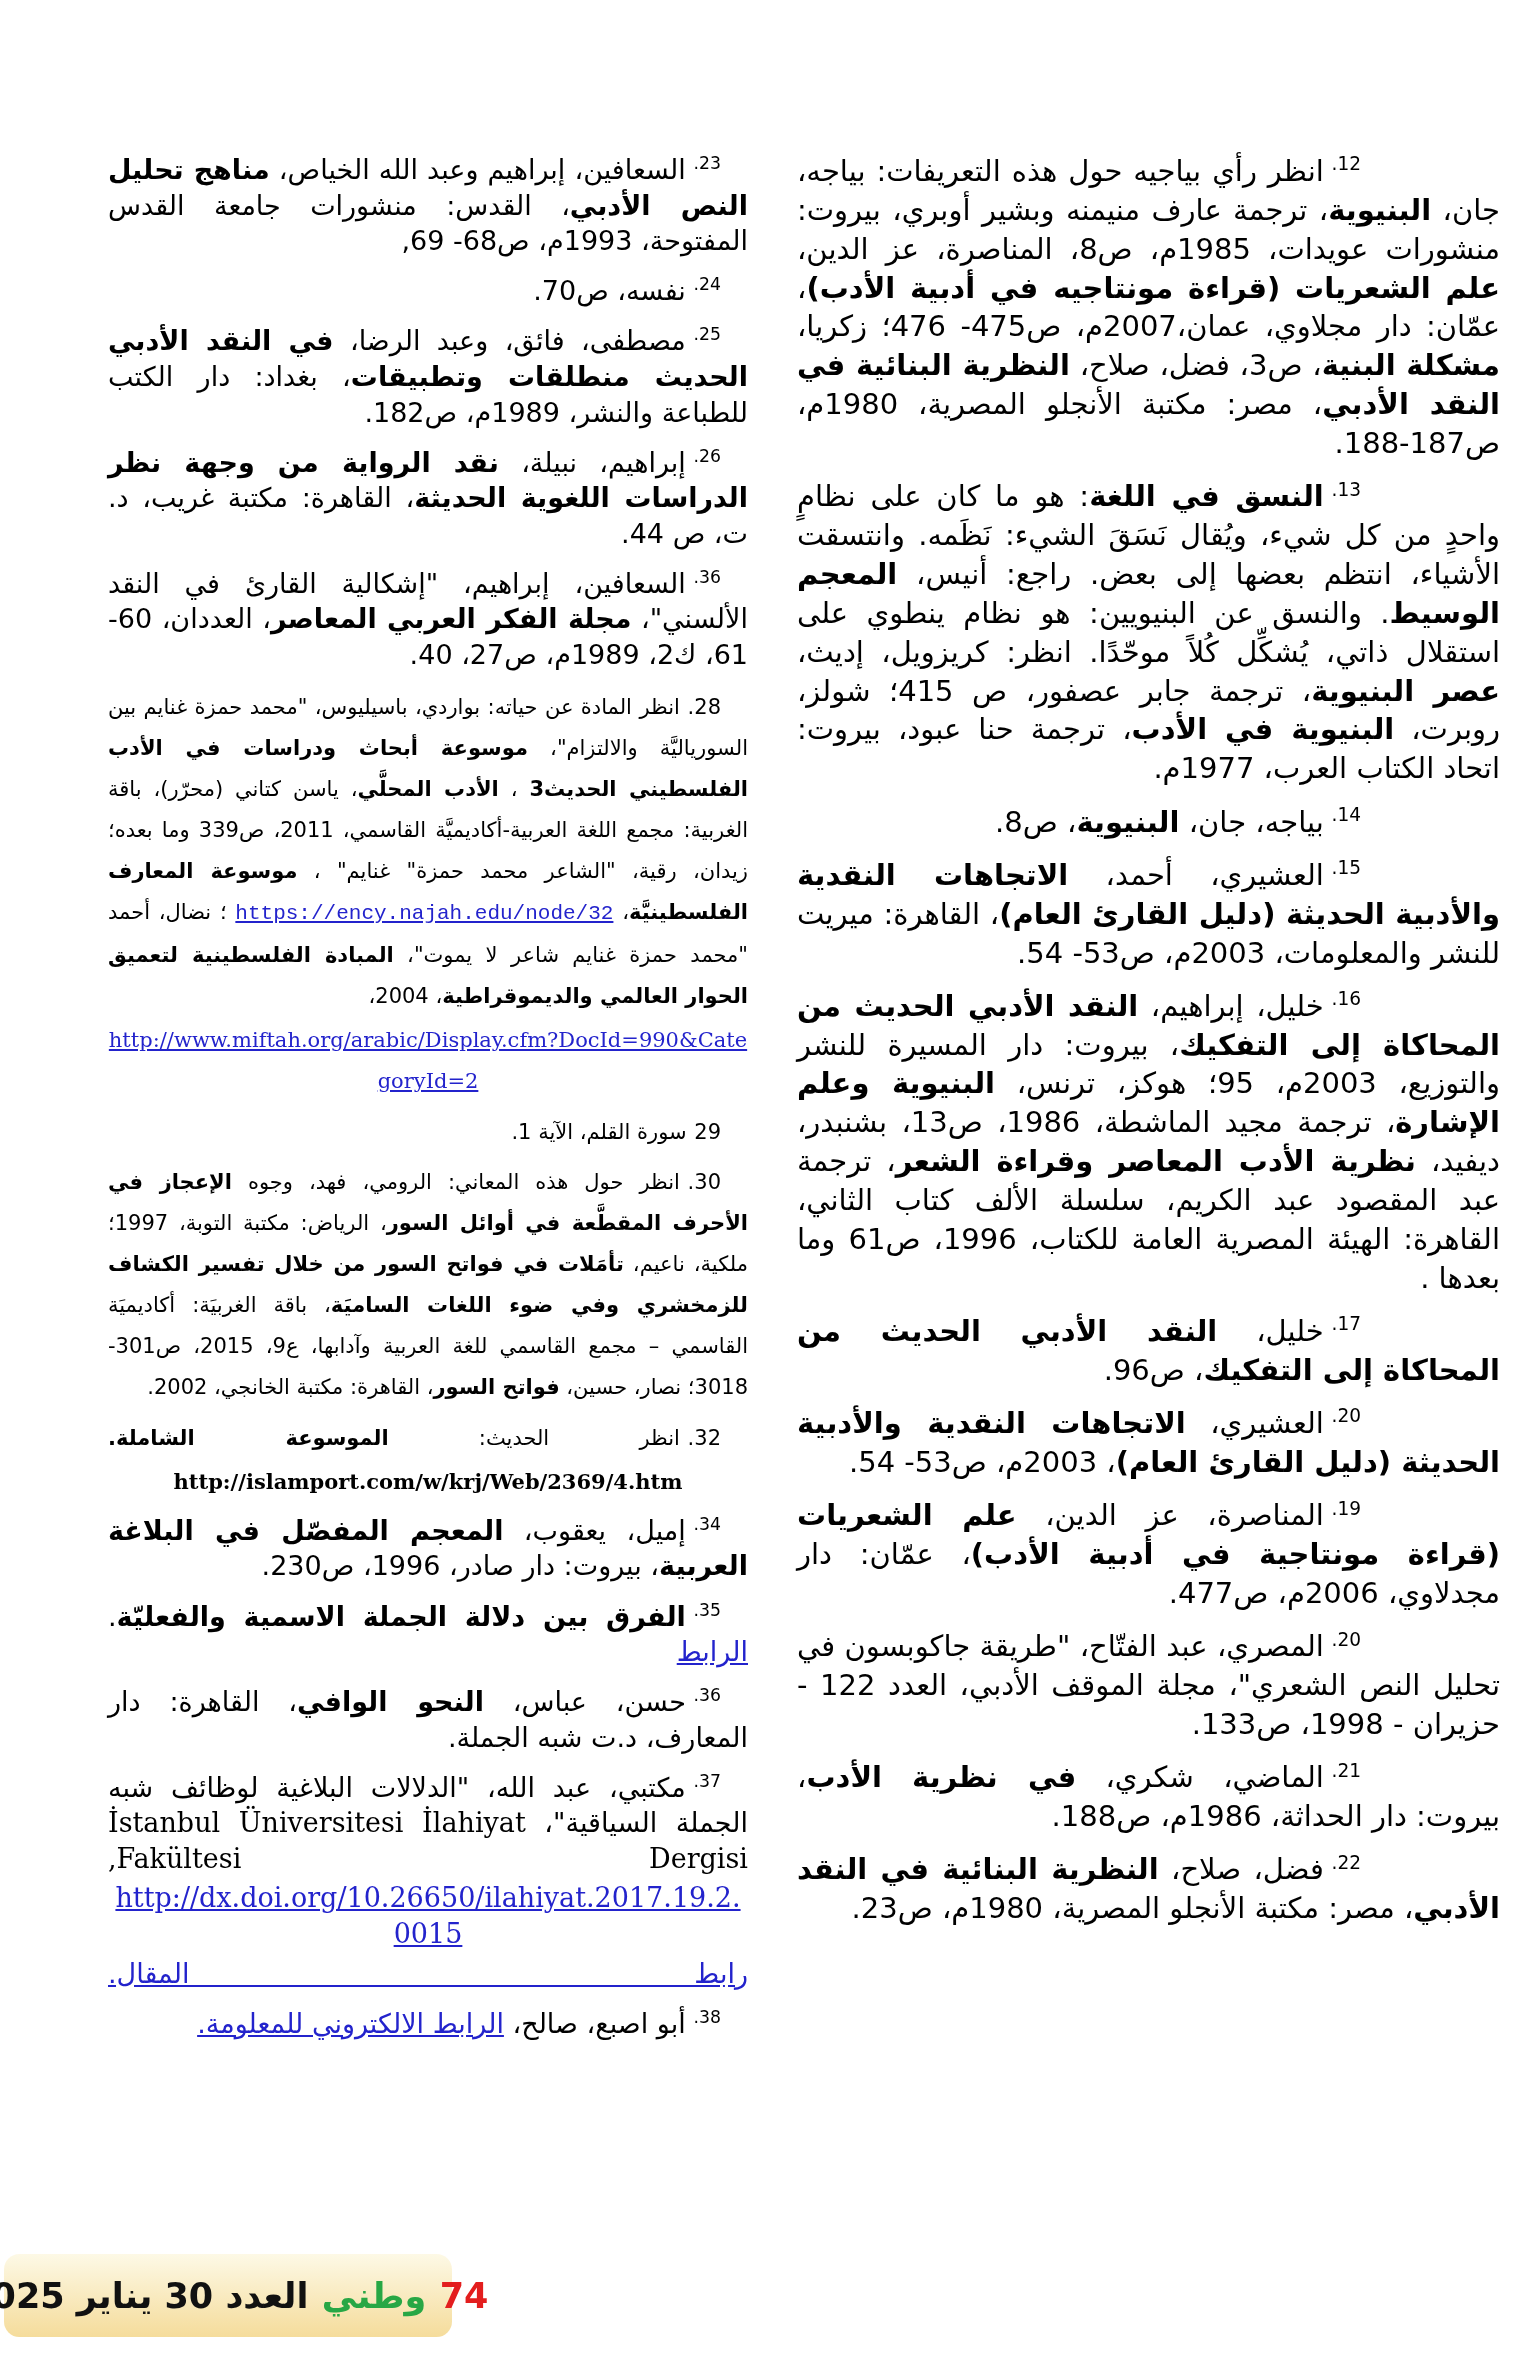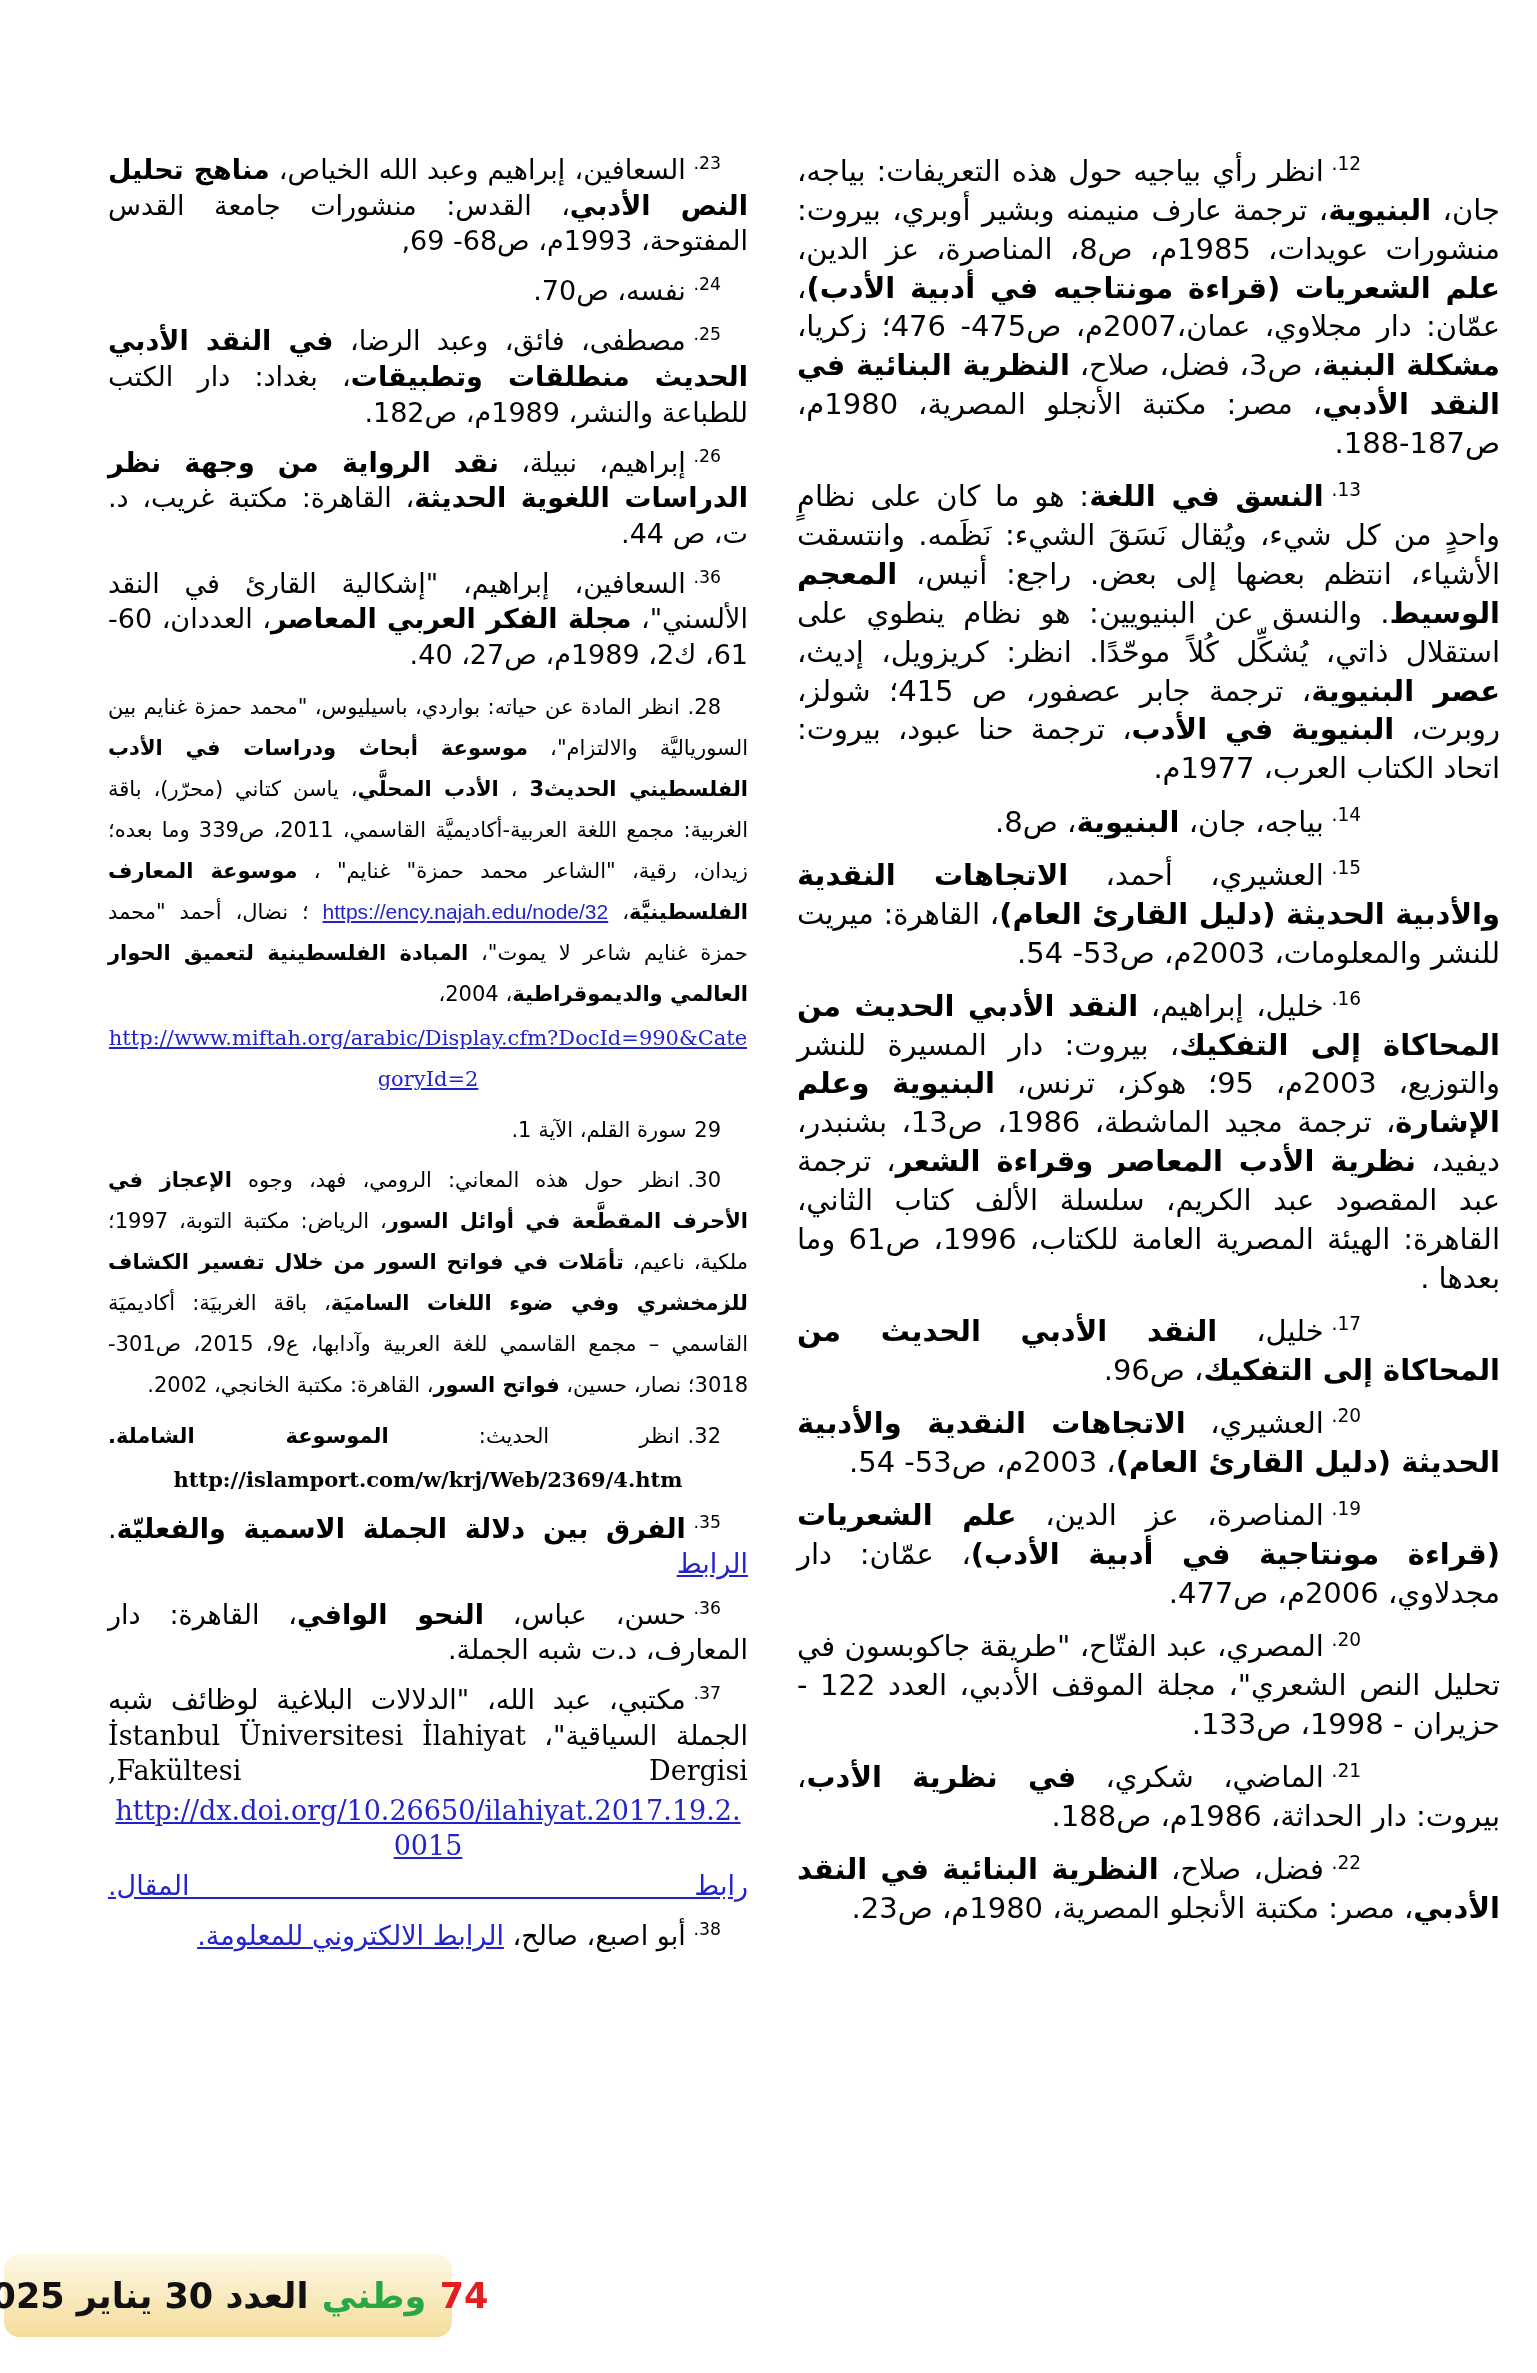--- a/index.html
+++ b/index.html
@@ -18,21 +18,21 @@
   .note{margin-bottom:14.4px;}
   .col-right .note{text-indent:139px;}
   .col-left .note{text-indent:27px;}
   .note.small{font-size:21px;line-height:1.95;margin-bottom:9.6px;}
   .note.spread{text-align-last:justify;}
   .note .num{font-size:64%;vertical-align:super;margin-left:7.7px;}
   .note.small .num{font-size:100%;vertical-align:baseline;}
   .run.bold{font-weight:bold;}
   .run.link{color:#2323cc;text-decoration:underline;}
   .run.latin{font-family:"DejaVu Serif",serif;}
-  .run.ltr{direction:ltr;unicode-bidi:isolate;font-family:Liberation Sans, sans-serif;word-break:break-all;}
+  .run.ltr{direction:ltr;unicode-bidi:isolate;font-family:Liberation Mono, monospace;word-break:break-all;}
   .urlline{
     display:block;direction:ltr;
     text-align:center;text-align-last:center;
     font-family:"DejaVu Serif",serif;
     word-break:break-all;
     text-indent:0;
     margin:3.8px 0;
   }
   .urlline.blue{color:#2323cc;text-decoration:underline;}
   .urlline.blackbold{font-weight:bold;color:#000;}
@@ -70,20 +70,21 @@
   <div class="col col-left">
       <div class="note"><span class="num">23.</span><span class="run">السعافين، إبراهيم وعبد الله الخياص، </span><span class="run bold">مناهج تحليل النص الأدبي</span><span class="run">، القدس: منشورات جامعة القدس المفتوحة، 1993م، ص68- 69,</span></div>
       <div class="note"><span class="num">24.</span><span class="run">نفسه، ص70.</span></div>
       <div class="note"><span class="num">25.</span><span class="run">مصطفى، فائق، وعبد الرضا، </span><span class="run bold">في النقد الأدبي الحديث منطلقات وتطبيقات</span><span class="run">، بغداد: دار الكتب للطباعة والنشر، 1989م، ص182.</span></div>
       <div class="note"><span class="num">26.</span><span class="run">إبراهيم، نبيلة، </span><span class="run bold">نقد الرواية من وجهة نظر الدراسات اللغوية الحديثة</span><span class="run">، القاهرة: مكتبة غريب، د. ت، ص 44.</span></div>
       <div class="note"><span class="num">36.</span><span class="run">السعافين، إبراهيم، "إشكالية القارئ في النقد الألسني"، </span><span class="run bold">مجلة الفكر العربي المعاصر</span><span class="run">، العددان، 60- 61، ك2، 1989م، ص27، 40.</span></div>
       <div class="note small"><span class="num">28.</span><span class="run">انظر المادة عن حياته: بواردي، باسيليوس، "محمد حمزة غنايم بين السورياليَّة والالتزام"، </span><span class="run bold">موسوعة أبحاث ودراسات في الأدب الفلسطيني الحديث3</span><span class="run"> ، </span><span class="run bold">الأدب المحلَّي</span><span class="run">، ياسن كتاني (محرّر)، باقة الغربية: مجمع اللغة العربية-أكاديميَّة القاسمي، 2011، ص339 وما بعده؛ زيدان، رقية، "الشاعر محمد حمزة" غنايم" ، </span><span class="run bold">موسوعة المعارف الفلسطينيَّة</span><span class="run">، </span><span class="run link ltr">https://ency.najah.edu/node/32</span><span class="run"> ؛ نضال، أحمد "محمد حمزة غنايم شاعر لا يموت"، </span><span class="run bold">المبادة الفلسطينية لتعميق الحوار العالمي والديموقراطية</span><span class="run">، 2004،</span><div class="urlline blue">http://www.miftah.org/arabic/Display.cfm?DocId=990&amp;CategoryId=2</div></div>
       <div class="note small"><span class="num">29</span><span class="run">سورة القلم، الآية 1.</span></div>
       <div class="note small"><span class="num">30.</span><span class="run">انظر حول هذه المعاني: الرومي، فهد، وجوه </span><span class="run bold">الإعجاز في الأحرف المقطَّعة في أوائل السور</span><span class="run">، الرياض: مكتبة التوبة، 1997؛ ملكية، ناعيم، </span><span class="run bold">تأمَلات في فواتح السور من خلال تفسير الكشاف للزمخشري وفي ضوء اللغات الساميَة</span><span class="run">، باقة الغربيَة: أكاديميَة القاسمي – مجمع القاسمي للغة العربية وآدابها، ع9، 2015، ص301-3018؛ نصار، حسين، </span><span class="run bold">فواتح السور</span><span class="run">، القاهرة: مكتبة الخانجي، 2002.</span></div>
       <div class="note small spread"><span class="num">32.</span><span class="run">انظر الحديث: </span><span class="run bold">الموسوعة الشاملة.</span><div class="urlline blackbold">http://islamport.com/w/krj/Web/2369/4.htm</div></div>
+      <div class="note"><span class="num">34.</span><span class="run">إميل، يعقوب، </span><span class="run bold">المعجم المفصّل في البلاغة العربية</span><span class="run">، بيروت: دار صادر، 1996، ص230.</span></div>
       <div class="note"><span class="num">35.</span><span class="run bold">الفرق بين دلالة الجملة الاسمية والفعليّة</span><span class="run">. </span><span class="run link">الرابط</span></div>
       <div class="note"><span class="num">36.</span><span class="run">حسن، عباس، </span><span class="run bold">النحو الوافي</span><span class="run">، القاهرة: دار المعارف، د.ت شبه الجملة.</span></div>
       <div class="note spread"><span class="num">37.</span><span class="run">مكتبي، عبد الله، "الدلالات البلاغية لوظائف شبه الجملة السياقية"، </span><span class="run latin">İstanbul Üniversitesi İlahiyat Fakültesi Dergisi, </span><div class="urlline blue">http://dx.doi.org/10.26650/ilahiyat.2017.19.2.0015</div><span class="run link">رابط المقال.</span></div>
       <div class="note"><span class="num">38.</span><span class="run">أبو اصبع، صالح، </span><span class="run link">الرابط الالكتروني للمعلومة.</span></div>
     </div>
 
   <div class="footer-band" style="background: linear-gradient(rgb(253, 249, 230), rgb(245, 220, 155));">
     <span style="color: rgb(227, 30, 30);">74</span>
     <span style="color: rgb(40, 167, 69);">وطني</span>
     <span style="color: rgb(17, 17, 17);">العدد 30 يناير 2025</span>

